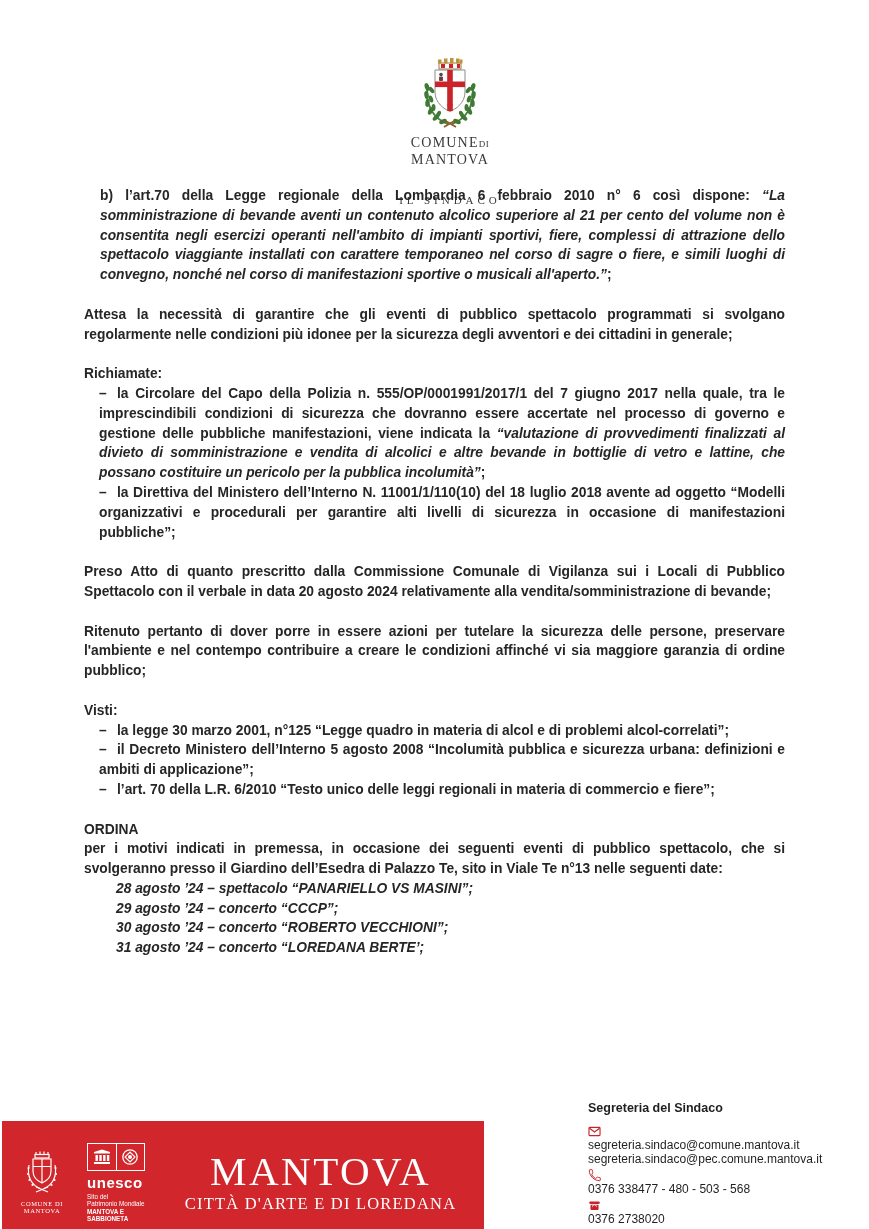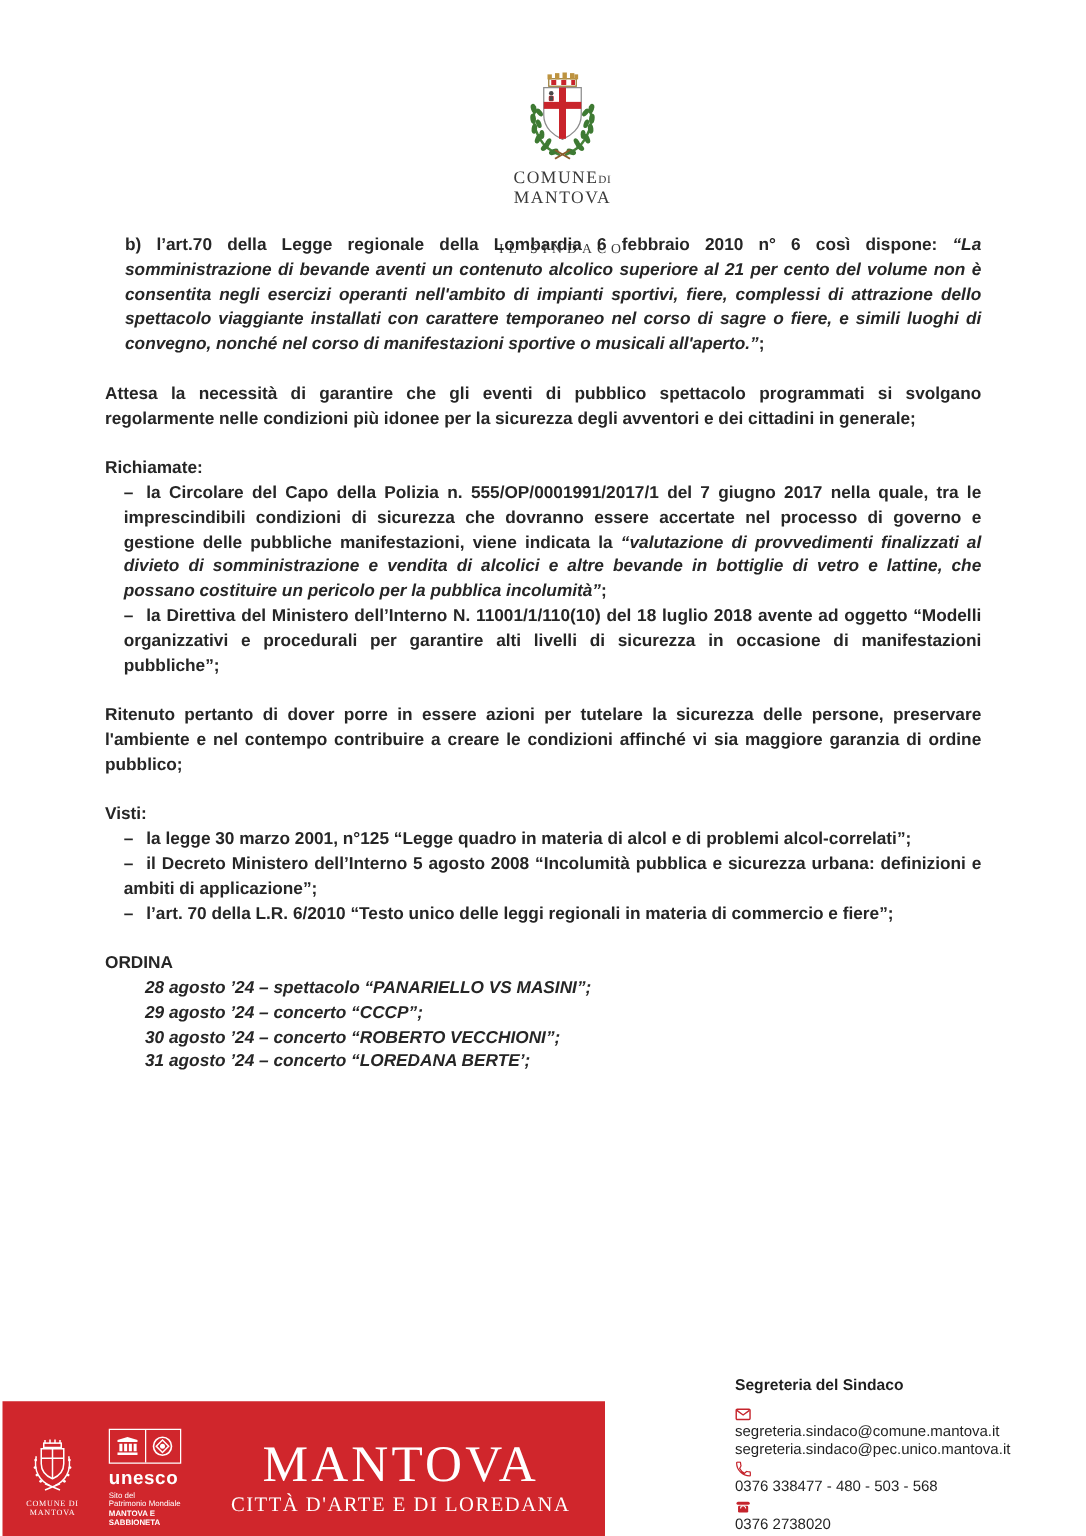--- a/index.html
+++ b/index.html
@@ -130,33 +130,35 @@
     <p class="indented"><span>b) l’art.70 della Legge regionale della Lombardia 6 febbraio 2010 n° 6 così dispone: </span><span class="it">“La somministrazione di bevande aventi un contenuto alcolico superiore al 21 per cento del volume non è consentita negli esercizi operanti nell'ambito di impianti sportivi, fiere, complessi di attrazione dello spettacolo viaggiante installati con carattere temporaneo nel corso di sagre o fiere, e simili luoghi di convegno, nonché nel corso di manifestazioni sportive o musicali all'aperto.”</span><span>;</span></p>
 
     <p>Attesa la necessità di garantire che gli eventi di pubblico spettacolo programmati si svolgano regolarmente nelle condizioni più idonee per la sicurezza degli avventori e dei cittadini in generale;</p>
 
     <p class="tight">Richiamate:</p>
     <ul class="dash-list">
       <li><span class="dash">–</span><span>la Circolare del Capo della Polizia n. 555/OP/0001991/2017/1 del 7 giugno 2017 nella quale, tra le imprescindibili condizioni di sicurezza che dovranno essere accertate nel processo di governo e gestione delle pubbliche manifestazioni, viene indicata la </span><span class="it">“valutazione di provvedimenti finalizzati al divieto di somministrazione e vendita di alcolici e altre bevande in bottiglie di vetro e lattine, che possano costituire un pericolo per la pubblica incolumità”</span><span>;</span></li>
       <li><span class="dash">–</span><span>la Direttiva del Ministero dell’Interno N. 11001/1/110(10) del 18 luglio 2018 avente ad oggetto “Modelli organizzativi e procedurali per garantire alti livelli di sicurezza in occasione di manifestazioni pubbliche”;</span><span class="it"></span><span></span></li>
     </ul>
 
+    <p>Preso Atto di quanto prescritto dalla Commissione Comunale di Vigilanza sui i Locali di Pubblico Spettacolo con il verbale in data 20 agosto 2024 relativamente alla vendita/somministrazione di bevande;</p>
 
     <p>Ritenuto pertanto di dover porre in essere azioni per tutelare la sicurezza delle persone, preservare l'ambiente e nel contempo contribuire a creare le condizioni affinché vi sia maggiore garanzia di ordine pubblico;</p>
 
 
     <p class="tight">Visti:</p>
     <ul class="dash-list">
       <li><span class="dash">–</span><span>la legge 30 marzo 2001, n°125 “Legge quadro in materia di alcol e di problemi alcol-correlati”;</span></li>
       <li><span class="dash">–</span><span>il Decreto Ministero dell’Interno 5 agosto 2008 “Incolumità pubblica e sicurezza urbana: definizioni e ambiti di applicazione”;</span></li>
       <li><span class="dash">–</span><span>l’art. 70 della L.R. 6/2010 “Testo unico delle leggi regionali in materia di commercio e fiere”;</span></li>
     </ul>
 
     <div class="ordina-block">
       <p>ORDINA</p>
+      <p>per i motivi indicati in premessa, in occasione dei seguenti eventi di pubblico spettacolo, che si svolgeranno presso il Giardino dell’Esedra di Palazzo Te, sito in Viale Te n°13 nelle seguenti date:</p>
       <div class="events">
         <div>28 agosto ’24 – spettacolo “PANARIELLO VS MASINI”;</div>
         <div>29 agosto ’24 – concerto “CCCP”;</div>
         <div>30 agosto ’24 – concerto “ROBERTO VECCHIONI”;</div>
         <div>31 agosto ’24 – concerto “LOREDANA BERTE’;</div>
       </div>
     </div>
   </div>
 
   <div class="banner">
@@ -228,21 +230,21 @@
   <div class="contacts">
     <div class="contacts-title">Segreteria del Sindaco</div>
 
     <div class="c-row">
       <svg class="c-icon" viewBox="0 0 16 16">
         <rect x="1.2" y="3" width="13.6" height="10" rx="1" fill="none" stroke="#c5242c" stroke-width="1.4"></rect>
         <path d="M1.8 4 L8 8.6 L14.2 4" fill="none" stroke="#c5242c" stroke-width="1.4"></path>
       </svg>
       <div class="c-text">
         <div>segreteria.sindaco@comune.mantova.it</div>
-        <div>segreteria.sindaco@pec.unico.mantova.it</div>
+        <div>segreteria.sindaco@pec.comune.mantova.it</div>
       </div>
     </div>
 
     <div class="c-row">
       <svg class="c-icon" viewBox="0 0 16 16">
         <path d="M4.6 7.1c1.1 2.1 2.7 3.7 4.8 4.8l1.6-1.6c.2-.2.5-.3.8-.2.8.3 1.7.4 2.6.4.4 0 .7.3.7.7v2.5c0 .4-.3.7-.7.7C7.5 14.4 1.6 8.5 1.6 1.6c0-.4.3-.7.7-.7h2.5c.4 0 .7.3.7.7 0 .9.1 1.8.4 2.6.1.3 0 .6-.2.8L4.6 7.1z" fill="none" stroke="#c5242c" stroke-width="1.2"></path>
       </svg>
       <div class="c-text">0376 338477 - 480 - 503 - 568</div>
     </div>
 

